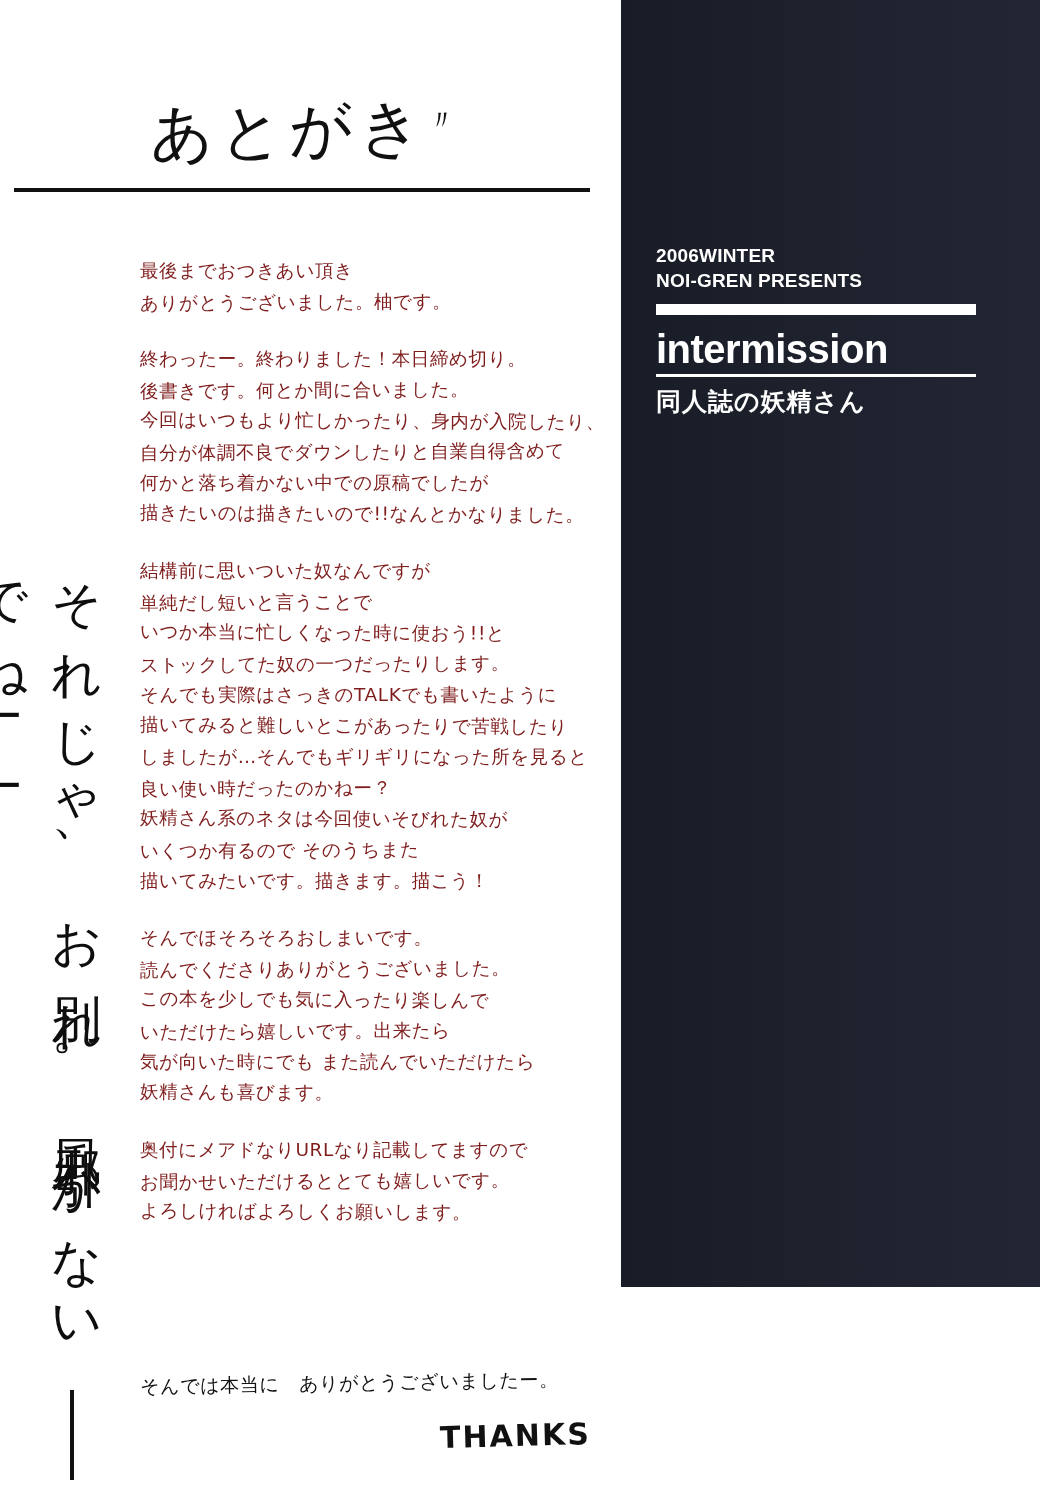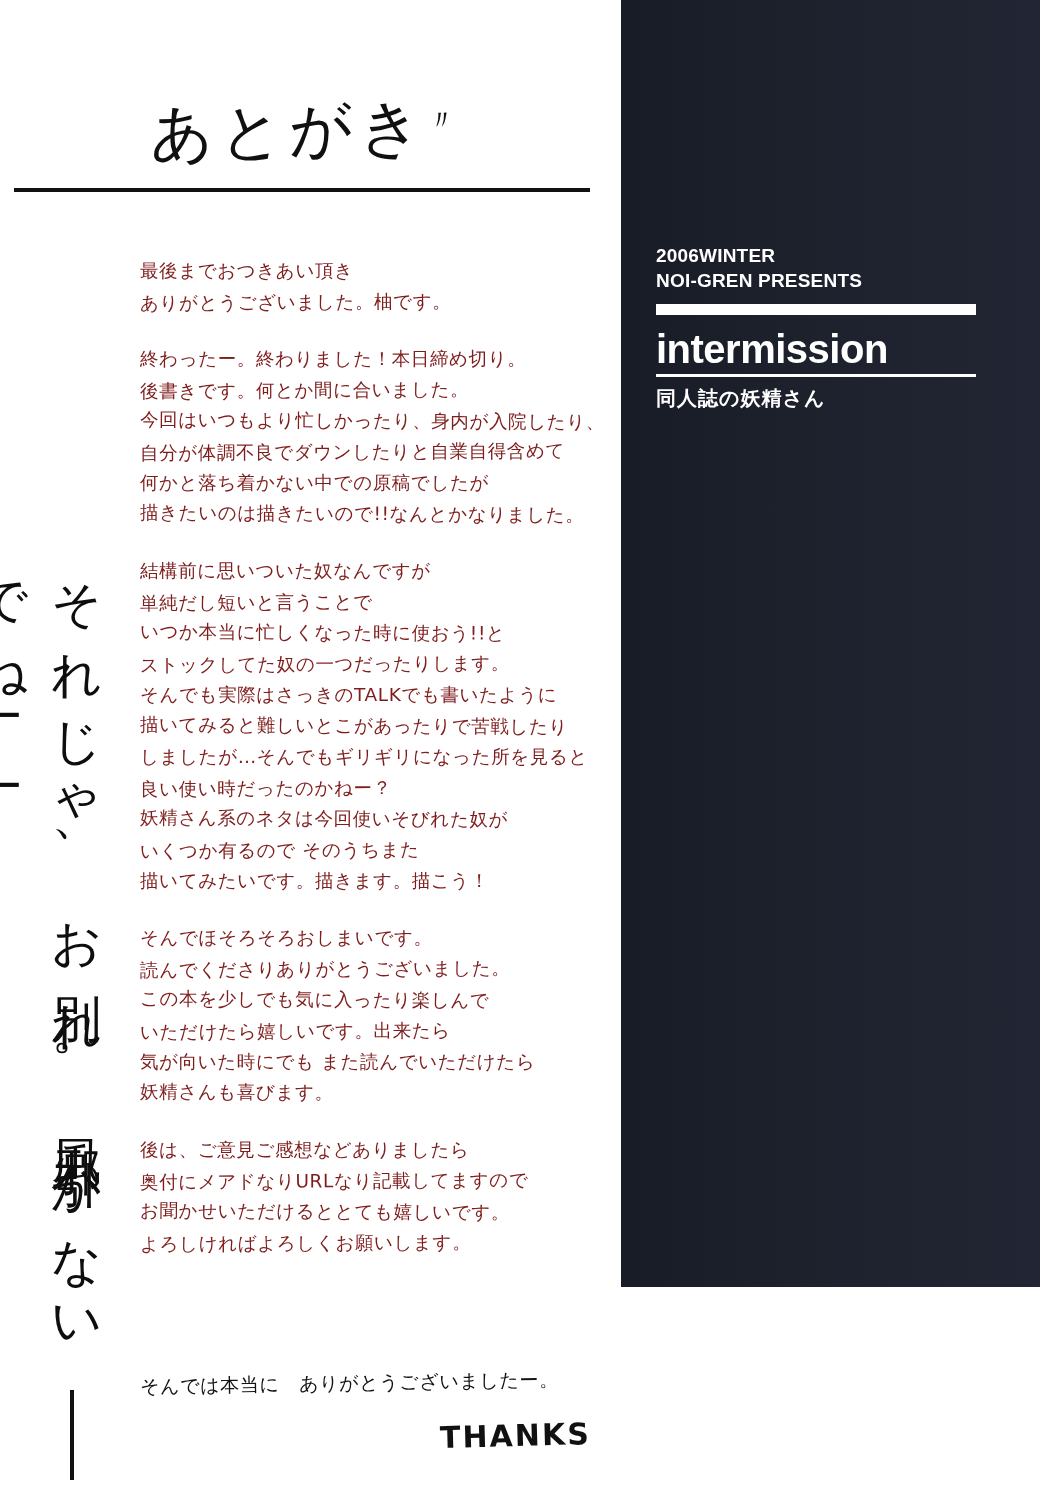--- a/index.html
+++ b/index.html
@@ -59,21 +59,21 @@
     color: #ffffff;
   }
   .logo-underline {
     margin-top: 3px;
     width: 320px;
     height: 3px;
     background: #ffffff;
   }
   .logo-sub {
     margin-top: 8px;
-    font-size: 20px;
+    font-size: 25px;
     font-weight: bold;
     letter-spacing: 1px;
     color: #ffffff;
   }
   .page-number {
     position: absolute;
     right: -6px;
     top: 1395px;
     font-size: 34px;
     font-weight: bold;
@@ -231,21 +231,20 @@
     </p>
     <p>
       <span>そんでほそろそろおしまいです。</span>
       <span>読んでくださりありがとうございました。</span>
       <span>この本を少しでも気に入ったり楽しんで</span>
       <span>いただけたら嬉しいです。出来たら</span>
       <span>気が向いた時にでも また読んでいただけたら</span>
       <span>妖精さんも喜びます。</span>
     </p>
     <p>
-      <span>後は、ご意見ご感想などありましたら</span>
       <span>奥付にメアドなりURLなり記載してますので</span>
       <span>お聞かせいただけるととても嬉しいです。</span>
       <span>よろしければよろしくお願いします。</span>
     </p>
   </div>
 
   <div class="closing">
     <span class="l1">そんでは本当に　ありがとうございましたー。</span>
   </div>
   <div class="thanks">THANKS</div>

